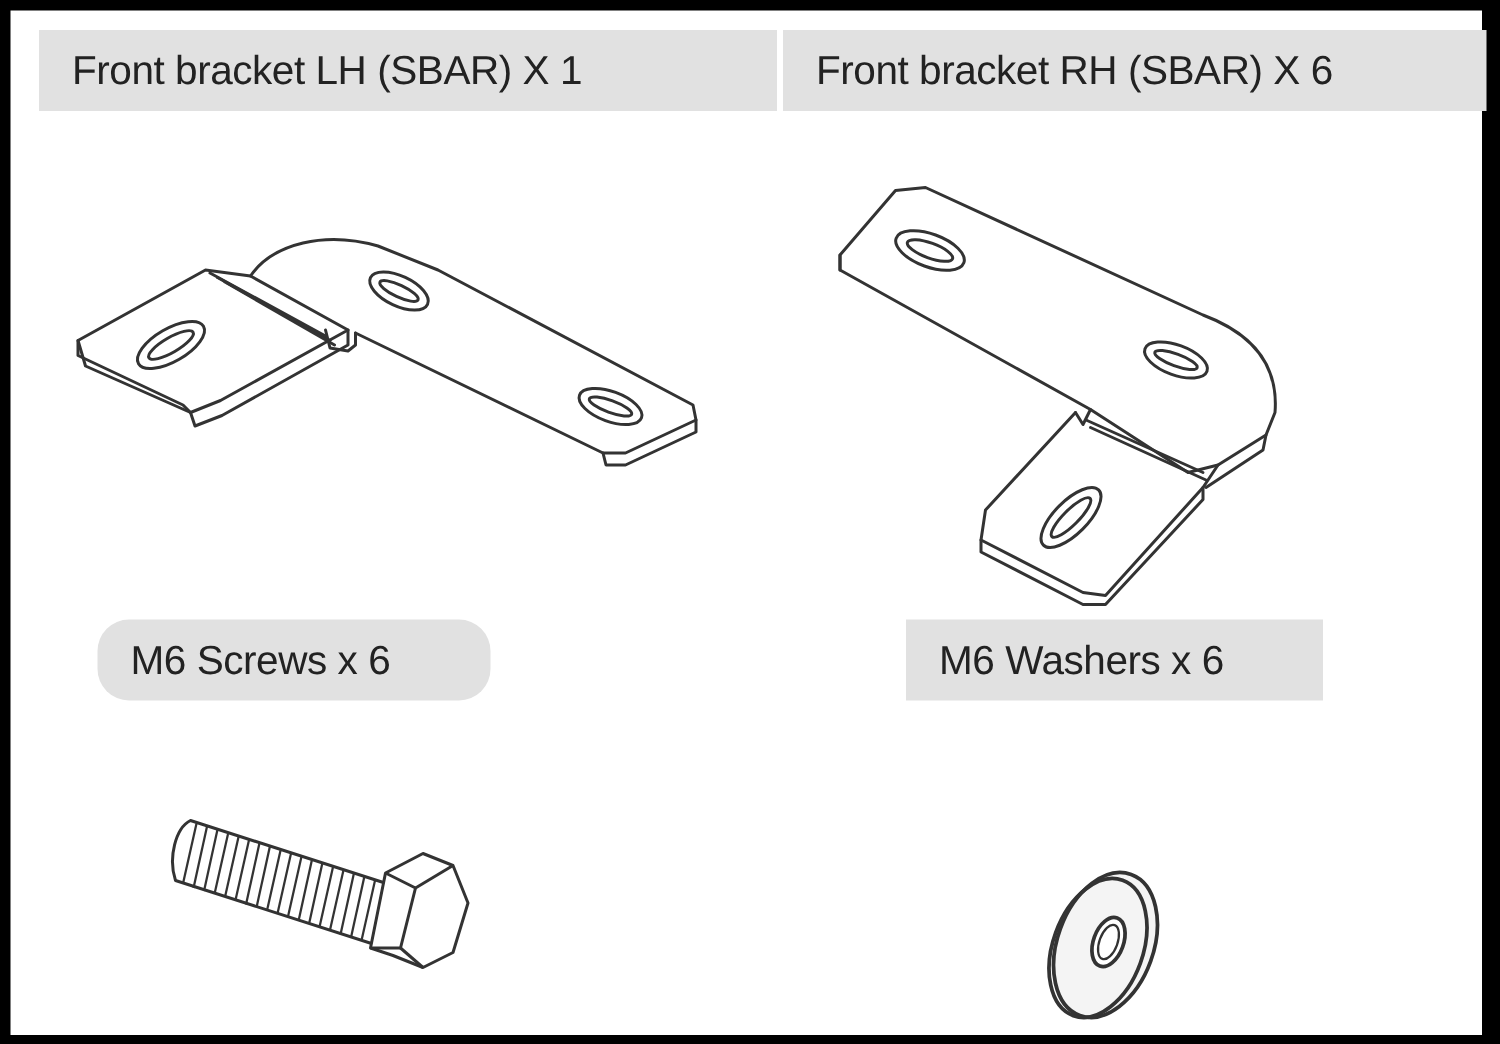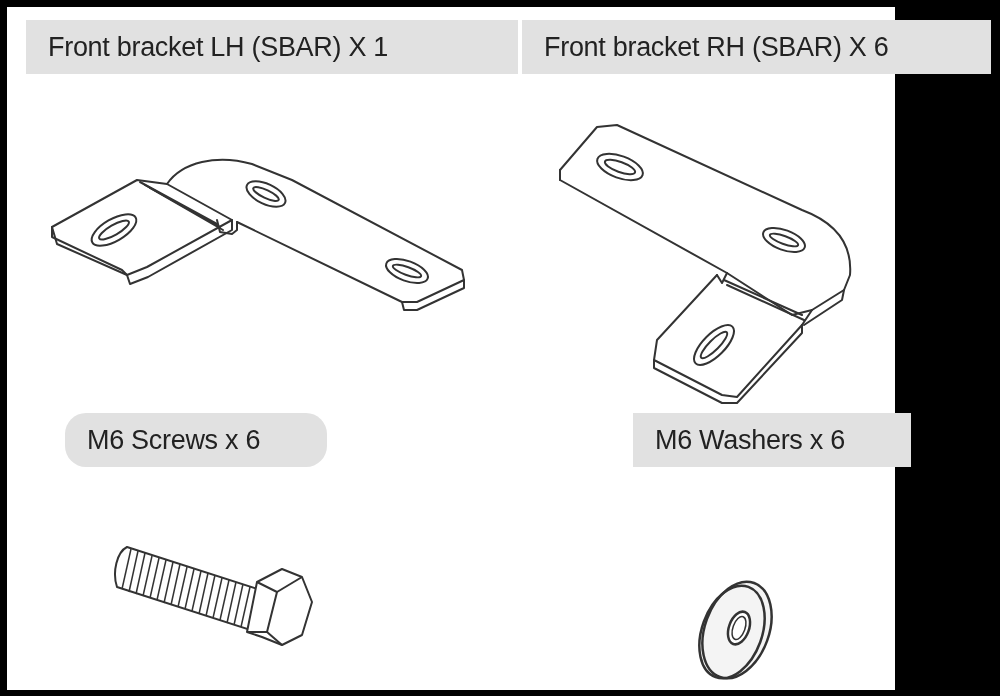--- a/index.html
+++ b/index.html
@@ -3,21 +3,21 @@
   <meta charset="utf-8">
   <style>
     html, body { margin: 0; padding: 0; }
     body {
       width: 1000px; height: 696px; overflow: hidden;
       background: #000;
       font-family: "Liberation Sans", sans-serif;
     }
     .frame {
       position: absolute; left: 7px; top: 7px;
-      width: 888px; height: 683px;
+      width: 981px; height: 683px;
       background: #ffffff;
     }
     .label {
       position: absolute;
       background: #e1e1e1;
       color: #222;
       font-size: 27px;
       line-height: 54px;
       height: 54px;
       padding: 0 22px;
@@ -37,21 +37,21 @@
   </div>
 
   <div class="label" style="left:515px; top:13px; width:425px;">
     <span>Front bracket RH (SBAR) X 6</span>
   </div>
 
   <div class="label" style="left:58px; top:406px; width:218px;border-radius:21px;">
     <span>M6 Screws x 6</span>
   </div>
 
-  <div class="label" style="left:626px; top:406px; width:234px;">
+  <div class="label" style="left:597px; top:406px; width:234px;">
     <span>M6 Washers x 6</span>
   </div>
 
   <svg class="part" style="left:35px; top:135px;" width="430" height="180" viewBox="0 0 430 180">
     <g fill="none" stroke="#333" stroke-width="2" stroke-linejoin="round" stroke-linecap="round">
 
       <path d="M10 85 L95 38 L125 42 L190 78 L105 125 L85 133 L15 102 Z"></path>
       <path d="M10 85 L10 95 L80 128 L85 133"></path>
       <path d="M85 133 L88 142 L106 135 L190 88 L190 78"></path>
 

